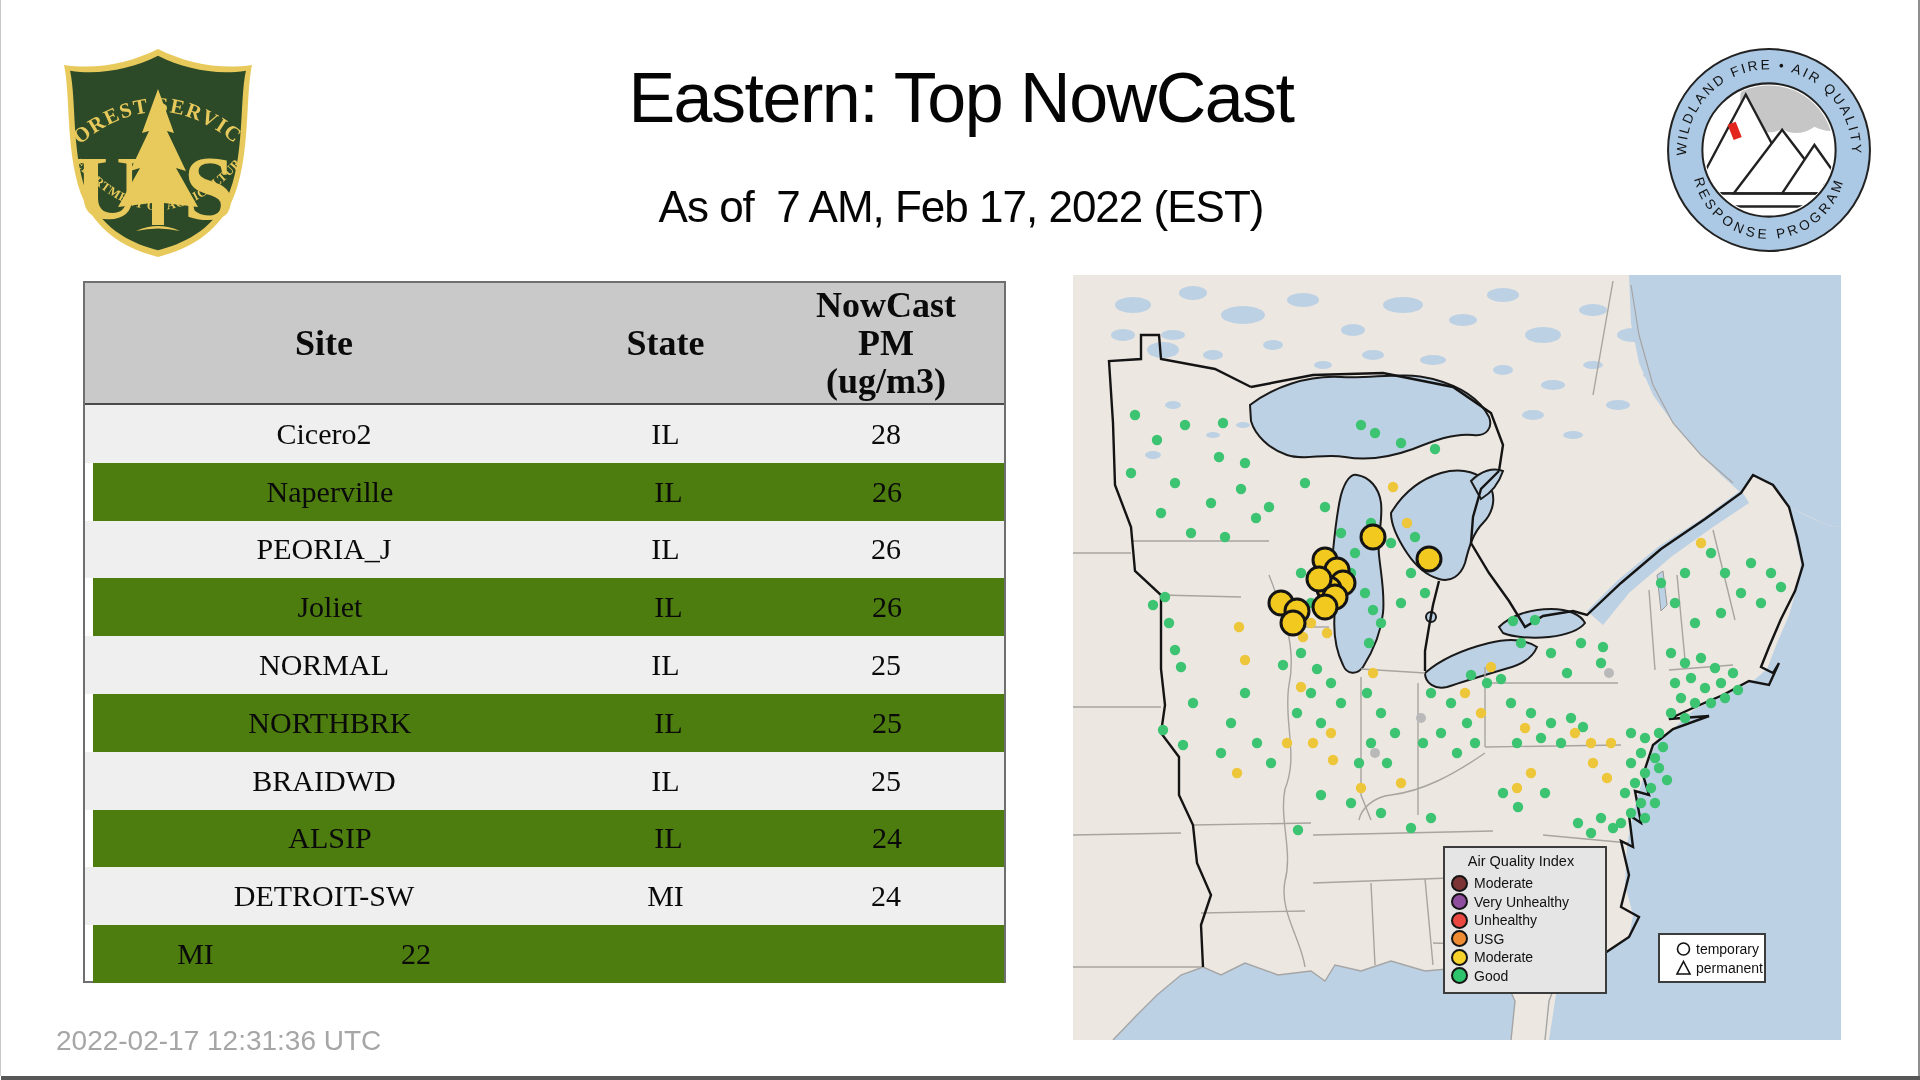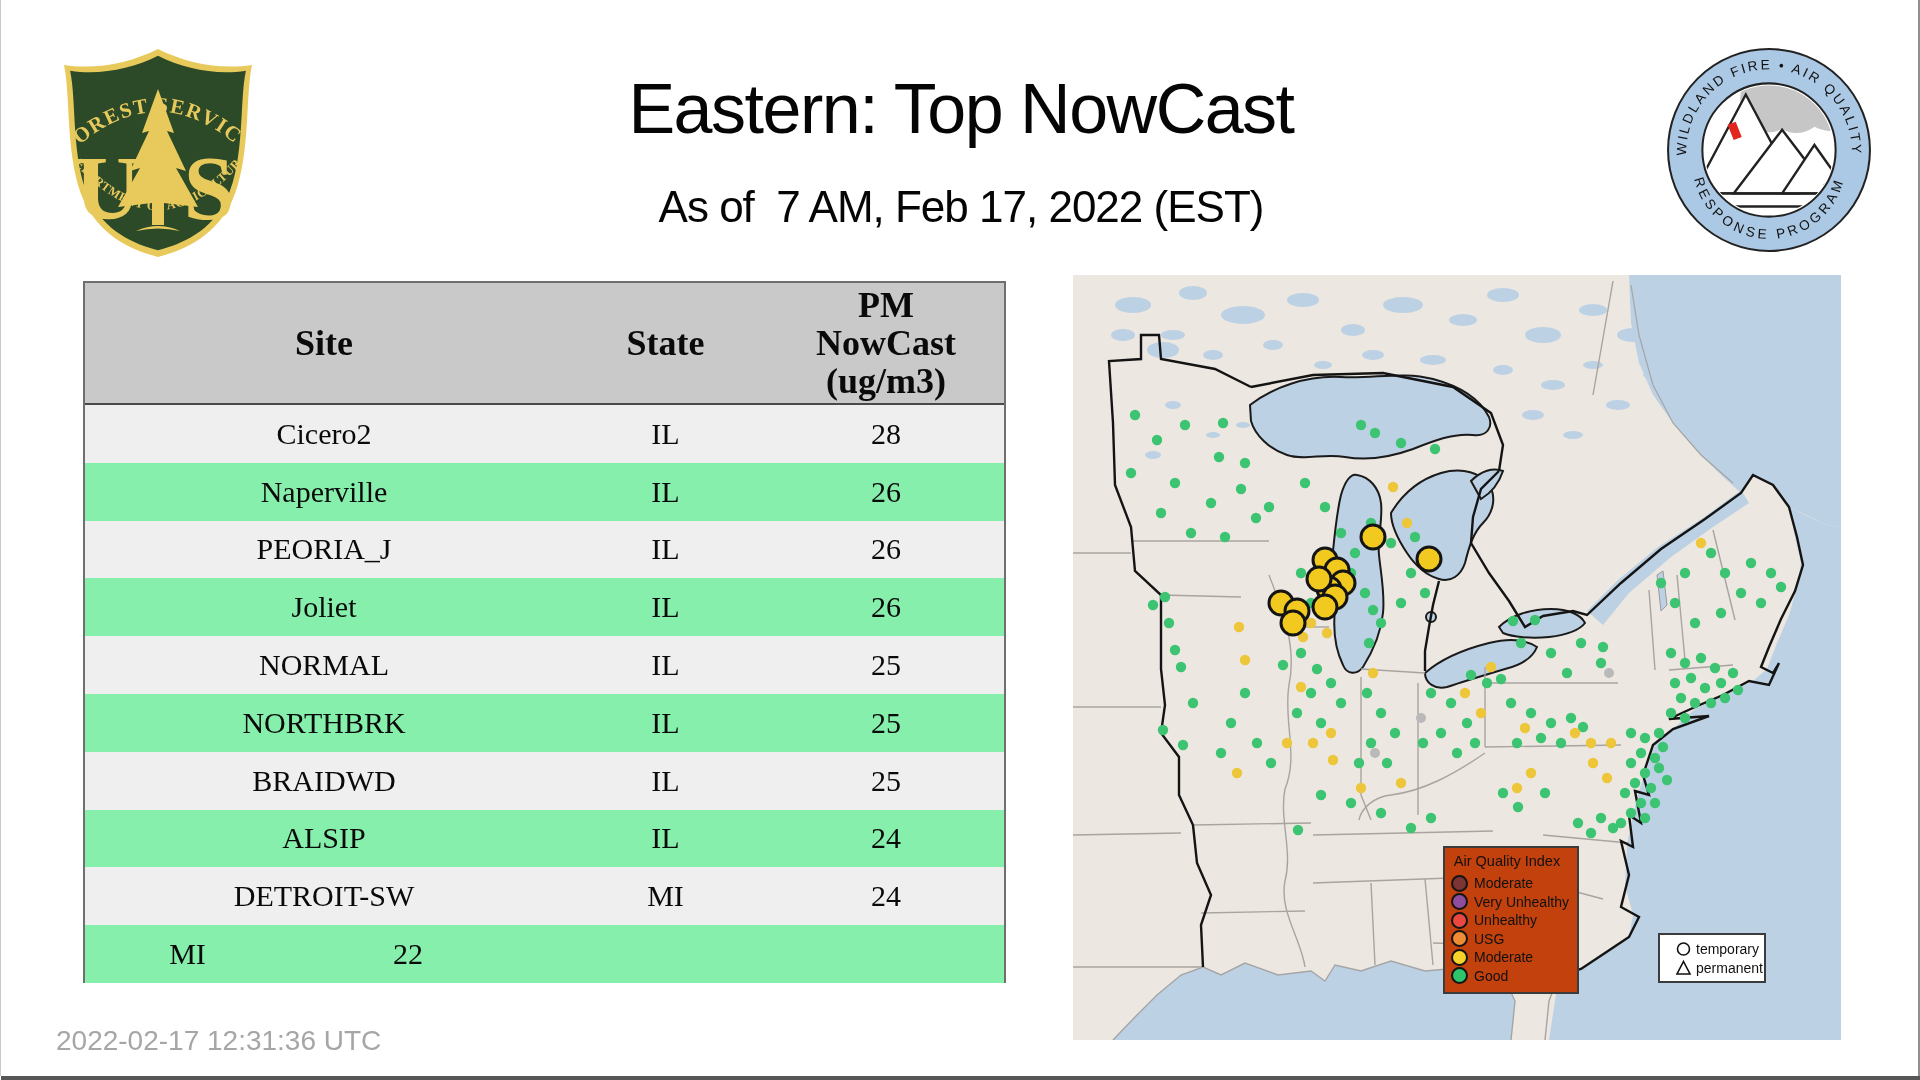--- a/index.html
+++ b/index.html
@@ -4,46 +4,46 @@
 <style>
   html,body{margin:0;padding:0;background:#ffffff;}
   body{width:1920px;height:1080px;overflow:hidden;font-family:"Liberation Sans",sans-serif;}
   .slide{position:relative;width:1917px;height:1076px;background:#ffffff;
          border-left:1px solid #c9c9c9;border-right:2px solid #8f8f8f;}
   .bottom-bar{position:absolute;left:0;bottom:-4px;width:1920px;height:4px;background:#575757;}
 
   
   .usfs{position:absolute;left:57px;top:44px;width:200px;height:218px;}
   .wfaqrp{position:absolute;left:1662px;top:44px;width:212px;height:212px;}
-  .title{position:absolute;left:0;top:69px;width:1920px;text-align:center;
+  .title{position:absolute;left:0;top:58px;width:1920px;text-align:center;
          font-size:70px;letter-spacing:-1.5px;color:#050505;white-space:pre;}
   .subtitle{position:absolute;left:0;top:182px;width:1920px;text-align:center;
          font-size:44px;letter-spacing:-1px;color:#050505;white-space:pre;}
 
   
   .table{position:absolute;left:82px;top:281px;width:923px;height:702px;
          border:2px solid #6f6f6f;box-sizing:border-box;
          font-family:"Liberation Serif",serif;color:#0a0a0a;}
   .thead{display:flex;height:120px;background:#c9c9c9;border-bottom:2px solid #4a4a4a;
          align-items:center;font-weight:bold;font-size:36px;}
   .tbody{height:578px;}
   .trow{display:flex;height:57.8px;align-items:center;font-size:30px;}
   .trow.odd{background:#efefef;}
-  .trow.even{background:#86efac;}
+  .trow.even{background:#4d7c0f;margin-left:8px;}
   .cell{text-align:center;}
   .cell.site{width:478px;}
   .cell.state{width:205px;}
   .cell.value{width:236px;}
   .hcell.pm{display:flex;flex-direction:column;line-height:38px;}
   .hcell.pm span{display:block;}
 
   
   .map{position:absolute;left:1072px;top:275px;width:768px;height:765px;}
   .map svg.basemap{position:absolute;left:0;top:0;}
-  .aqi-legend{position:absolute;left:370px;top:571px;width:136px;background:#c2410c;
+  .aqi-legend{position:absolute;left:370px;top:571px;width:164px;background:#e5e5e5;
       border:2px solid #3c3c3c;box-sizing:border-box;padding:5px 14px 7px 6px;}
   .aqi-title{font-size:14.5px;color:#111;text-align:center;margin-bottom:5px;}
   .aqi-item{display:flex;align-items:center;height:18.5px;}
   .aqi-swatch{width:13px;height:13px;border-radius:50%;border:2.5px solid #141414;
       flex:0 0 auto;margin-right:6px;}
   .aqi-label{font-size:14px;color:#111;white-space:nowrap;}
   .marker-legend{position:absolute;left:585px;top:658px;width:108px;background:#ffffff;
       border:2px solid #3c3c3c;box-sizing:border-box;padding:4px 15px;}
   .mk-row{display:flex;align-items:center;height:19px;}
   .mk-icon{width:17px;height:17px;flex:0 0 auto;margin-right:4px;}
@@ -103,22 +103,22 @@
     <text font-size="13.5" fill="#111" letter-spacing="3.5" font-family="Liberation Sans,sans-serif">
       <textPath href="#wfBottom" startOffset="50%" text-anchor="middle">RESPONSE PROGRAM</textPath>
     </text>
   </svg>
 
   <div class="table">
     <div class="thead">
       <div class="cell site">Site</div>
       <div class="cell state">State</div>
       <div class="cell value hcell pm">
+        <span>NowCast</span>
         <span>PM</span>
-        <span>NowCast</span>
         <span>(ug/m3)</span>
       </div>
     </div>
     <div class="tbody">
         <div class="trow odd">
           <div class="cell site">Cicero2</div>
           <div class="cell state">IL</div>
           <div class="cell value">28</div>
         </div>
         <div class="trow even">

